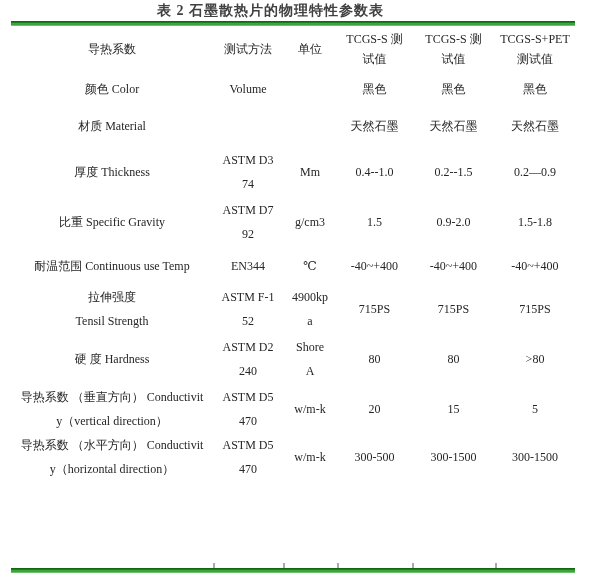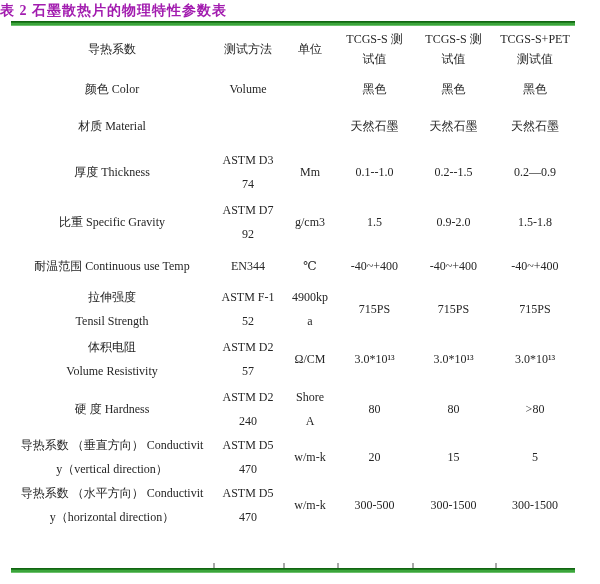--- a/index.html
+++ b/index.html
@@ -6,21 +6,22 @@
   body {
     width: 600px; height: 584px;
     background: #ffffff;
     font-family: "Liberation Serif", "DejaVu Serif", serif;
     color: #242424;
   }
   .page { position: relative; width: 600px; height: 584px; background: #fff; overflow: hidden; }
 
   .doc-title {
     position: absolute; top: 2px; left: 0; width: 541px;
-    font-size: 14px; font-weight: bold; color: #a21caf;
+    text-align: center;
+    font-size: 14px; font-weight: bold; color: #404040;
     letter-spacing: 1px;
   }
 
   .rule {
     position: absolute; left: 11px; width: 564px; height: 5px;
     background: linear-gradient(to bottom, #0d5c0d 0%, #1d7a1d 30%, #45b145 55%, #36a036 75%, #93d893 100%);
   }
   .rule-top { top: 21px; }
   .rule-bottom { top: 568px; }
 
@@ -152,21 +153,21 @@
             <div class="line">厚度  Thickness</div>
           </td>
           <td>
             <div class="line">ASTM  D3</div>
             <div class="line">74</div>
           </td>
           <td>
             <div class="line">Mm</div>
           </td>
           <td>
-            <div class="line">0.1--1.0</div>
+            <div class="line">0.4--1.0</div>
           </td>
           <td>
             <div class="line">0.2--1.5</div>
           </td>
           <td>
             <div class="line">0.2—0.9</div>
           </td>
         </tr>
         <tr>
           <td>
@@ -223,42 +224,20 @@
             <div class="line">a</div>
           </td>
           <td>
             <div class="line">715PS</div>
           </td>
           <td>
             <div class="line">715PS</div>
           </td>
           <td>
             <div class="line">715PS</div>
-          </td>
-        </tr>
-        <tr>
-          <td>
-            <div class="line">体积电阻</div>
-            <div class="line">Volume  Resistivity</div>
-          </td>
-          <td>
-            <div class="line">ASTM  D2</div>
-            <div class="line">57</div>
-          </td>
-          <td>
-            <div class="line">Ω/CM</div>
-          </td>
-          <td>
-            <div class="line">3.0*10¹³</div>
-          </td>
-          <td>
-            <div class="line">3.0*10¹³</div>
-          </td>
-          <td>
-            <div class="line">3.0*10¹³</div>
           </td>
         </tr>
         <tr>
           <td>
             <div class="line">硬 度  Hardness</div>
           </td>
           <td>
             <div class="line">ASTM  D2</div>
             <div class="line">240</div>
           </td>

